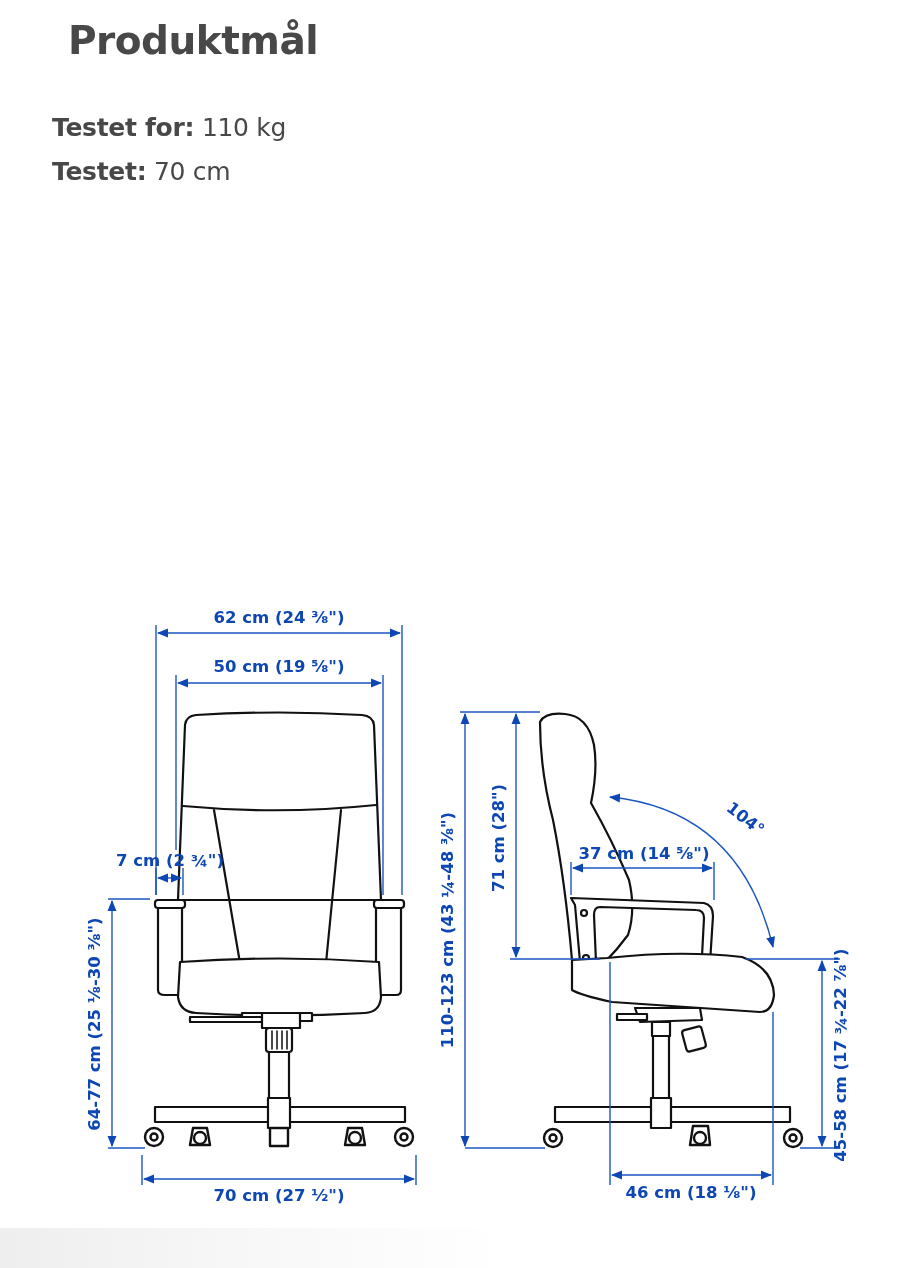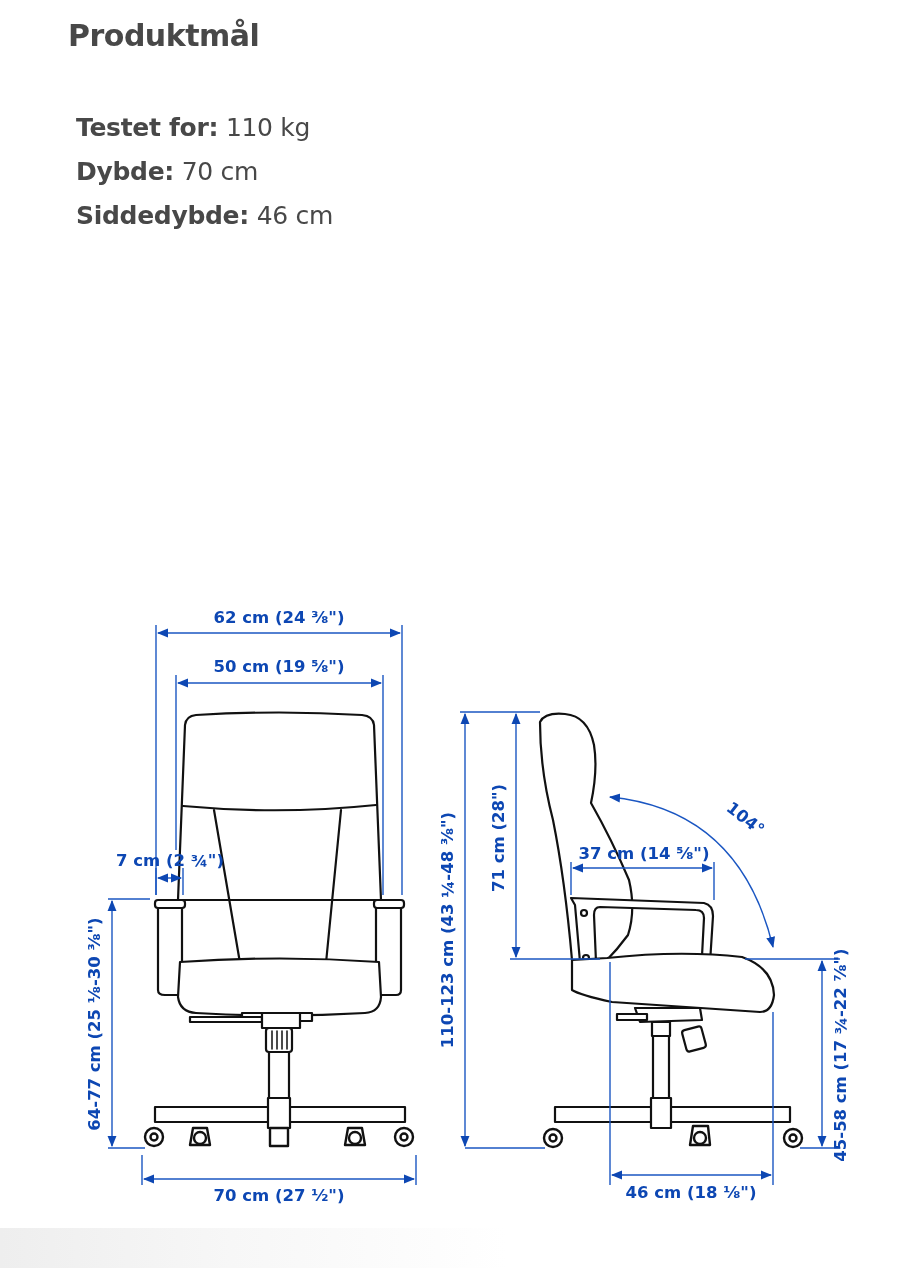--- a/index.html
+++ b/index.html
@@ -1,36 +1,35 @@
 <!DOCTYPE html>
 <html><head>
 <meta charset="utf-8">
 <style>
   html, body { margin: 0; padding: 0; background: #ffffff; }
   body { width: 922px; height: 1268px; position: relative; overflow: hidden;
          font-family: "DejaVu Sans", "Liberation Sans", sans-serif; color: #484848; }
   .title { position: absolute; left: 68px; top: 18px; margin: 0;
-           font-size: 30px; font-weight: bold; color: #484848; letter-spacing: -0.5px; }
-  .specs { position: absolute; left: 76px; top: 108px; margin: 0; padding: 0; list-style: none; }
+           font-size: 39px; font-weight: bold; color: #484848; letter-spacing: -0.5px; }
+  .specs { position: absolute; left: 52px; top: 108px; margin: 0; padding: 0; list-style: none; }
   .specs li { height: 44px; line-height: 40px; font-size: 25px; color: #484848; white-space: nowrap; letter-spacing: -0.3px; }
   .specs .lbl { font-weight: bold; }
   .diagram { position: absolute; left: 0; top: 580px; width: 922px; height: 640px; }
   .dim { font-family: "DejaVu Sans", "Liberation Sans", sans-serif; font-weight: bold; font-size: 16.5px; fill: #0d47b3; }
   .bottom-fade { position: absolute; left: 0; bottom: 0; width: 922px; height: 40px;
                  background: linear-gradient(90deg, #eeeeee 0%, #f7f7f7 25%, #ffffff 55%); }
 </style>
 </head>
 <body>
 
 <h1 class="title">Produktmål</h1>
 
 <ul class="specs">
   <li><span class="lbl">Testet for:</span> <span>110 kg</span></li>
-  <li><span class="lbl">Dybde:</span> <span>70 cm</span></li>
-  <li><span class="lbl">Siddedybde:</span> <span>46 cm</span></li>
+  <li><span class="lbl">Testet:</span> <span>70 cm</span></li>
 </ul>
 
 <svg class="diagram" viewBox="0 580 922 640" width="922" height="640" xmlns="http://www.w3.org/2000/svg">
   <defs>
     <marker id="ar" viewBox="0 0 10 10" refX="9" refY="5" markerWidth="8" markerHeight="8" orient="auto-start-reverse">
       <path d="M0,1 L10,5 L0,9 z" fill="#0d47b3"></path>
     </marker>
   </defs>
 
   <g fill="#ffffff" stroke="#111111" stroke-width="2.2" stroke-linejoin="round" stroke-linecap="round">

